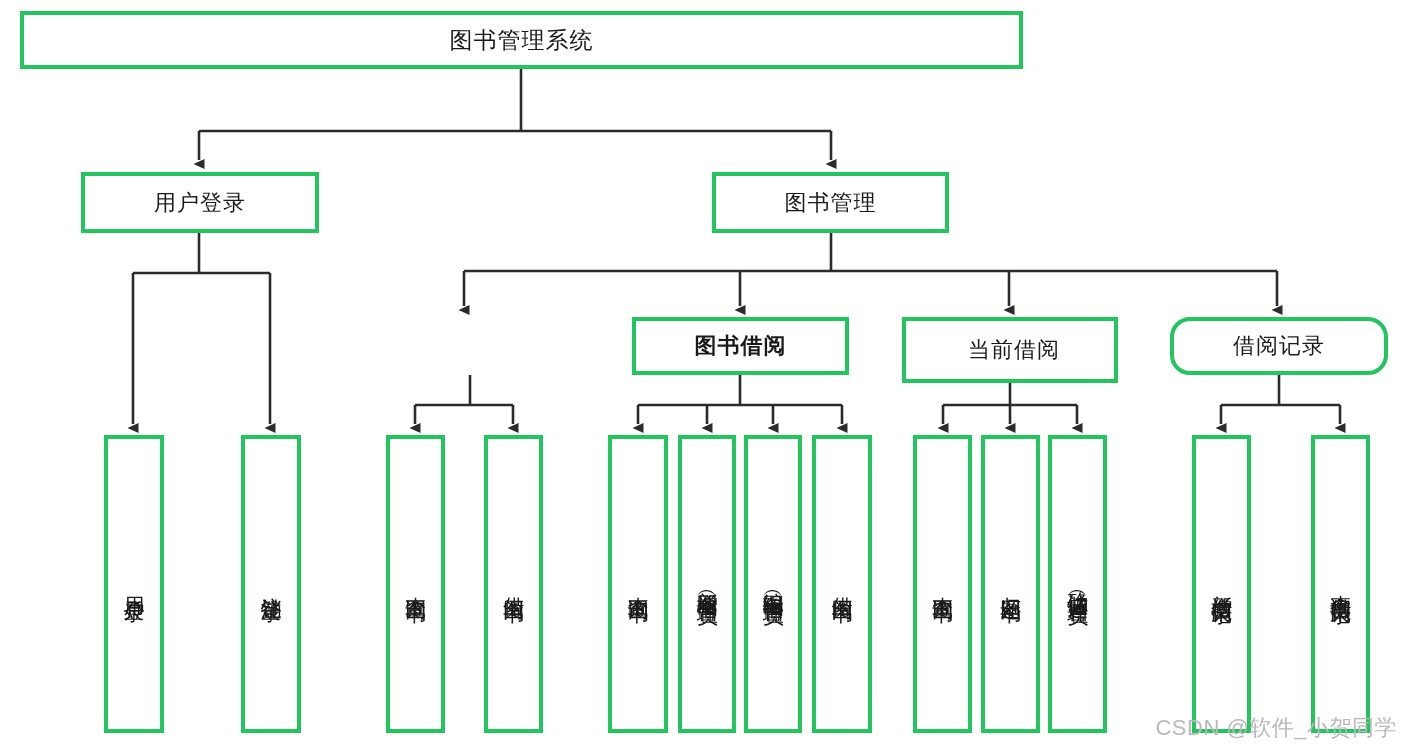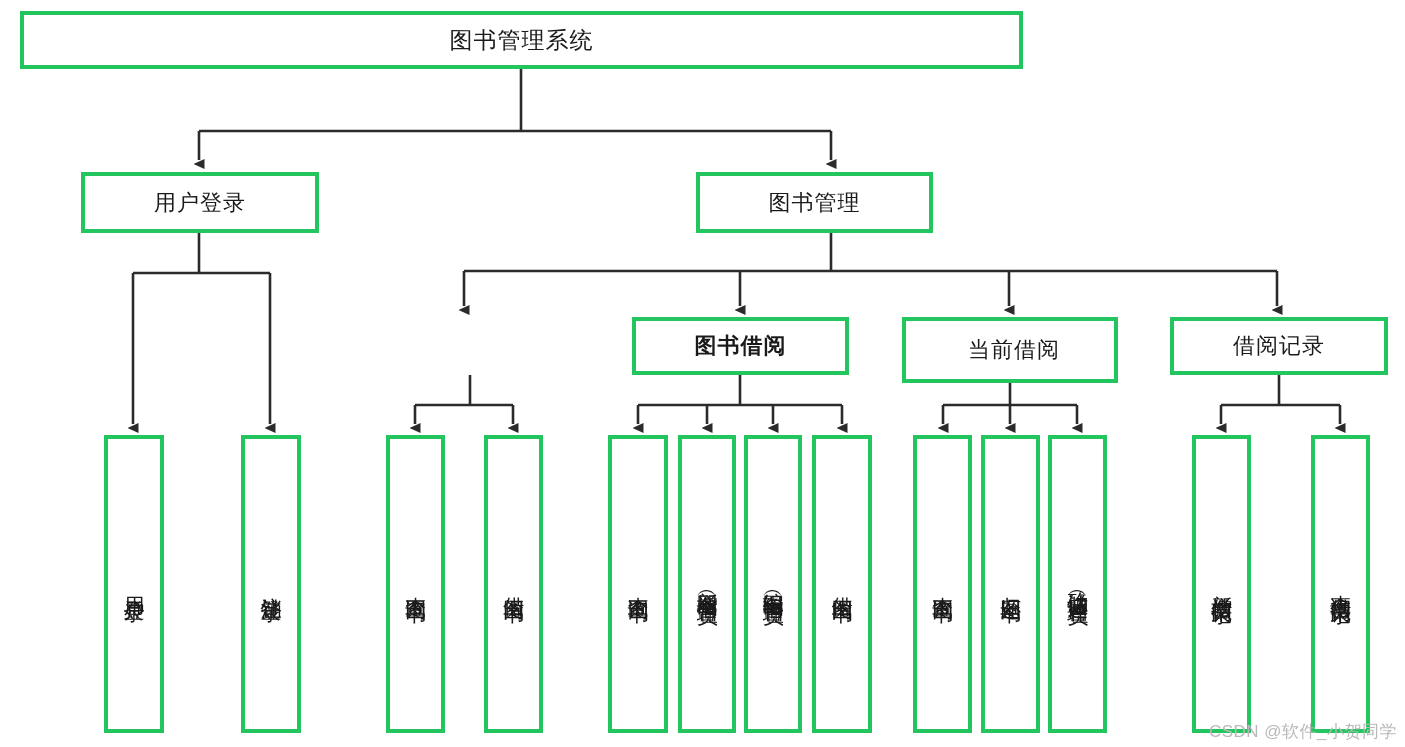--- a/index.html
+++ b/index.html
@@ -31,21 +31,21 @@
     line-height:1.16;
     letter-spacing:2px;
     white-space:nowrap;
     color:#1a1a1a;
   }
 
   #watermark{
     position:absolute;
     right:8px;
     bottom:4px;
-    font-size:17px;
+    font-size:22px;
     color:#b9b9b9;
     letter-spacing:.5px;
     white-space:nowrap;
     pointer-events:none;
   }
 </style>
 </head>
 <body>
 
 <div id="canvas">
@@ -96,25 +96,25 @@
       <path d="M1279,375 L1279,405"></path>
       <path d="M1221,405 L1340,405"></path>
       <path d="M1221,405 L1221,424" marker-end="url(#arrow)"></path>
       <path d="M1340,405 L1340,424" marker-end="url(#arrow)"></path>
     </g>
   </svg>
 
   <div class="node horiz root" style="left:20px;top:11px;width:1003px;height:58px;">图书管理系统</div>
 
   <div class="node horiz" style="left:81px;top:172px;width:238px;height:61px;">用户登录</div>
-  <div class="node horiz" style="left:696px;top:172px;width:237px;height:61px;">图书管理</div>
+  <div class="node horiz" style="left:712px;top:172px;width:237px;height:61px;">图书管理</div>
 
   <div class="node horiz" style="left:632px;top:317px;width:217px;height:58px;font-weight:bold;">图书借阅</div>
   <div class="node horiz" style="left:902px;top:317px;width:216px;height:66px;padding-left:8px;">当前借阅</div>
-  <div class="node horiz" style="left:1170px;top:317px;width:218px;height:58px;">借阅记录</div>
+  <div class="node horiz" style="left:1170px;top:317px;width:218px;height:58px;border-radius:20px;">借阅记录</div>
 
   <div class="node vert" style="left:104px;top:435px;width:60px;height:298px;">
     <span class="vlabel">用户登录</span>
   </div>
   <div class="node vert" style="left:241px;top:435px;width:60px;height:298px;">
     <span class="vlabel">注销登录</span>
   </div>
 
   <div class="node vert" style="left:386px;top:435px;width:59px;height:298px;">
     <span class="vlabel">查询图书</span>

